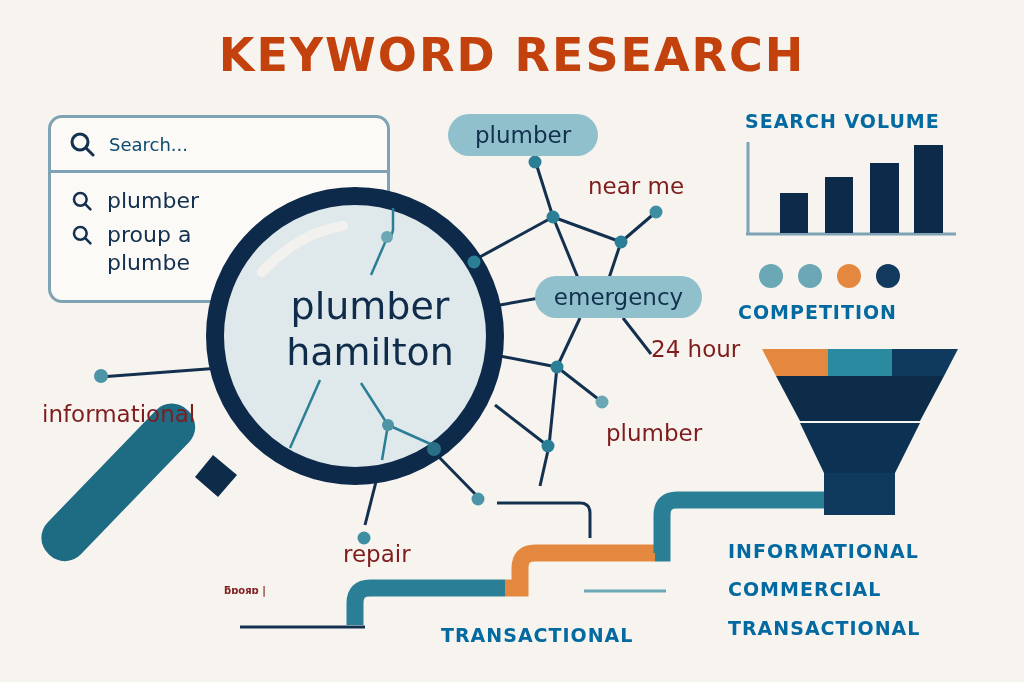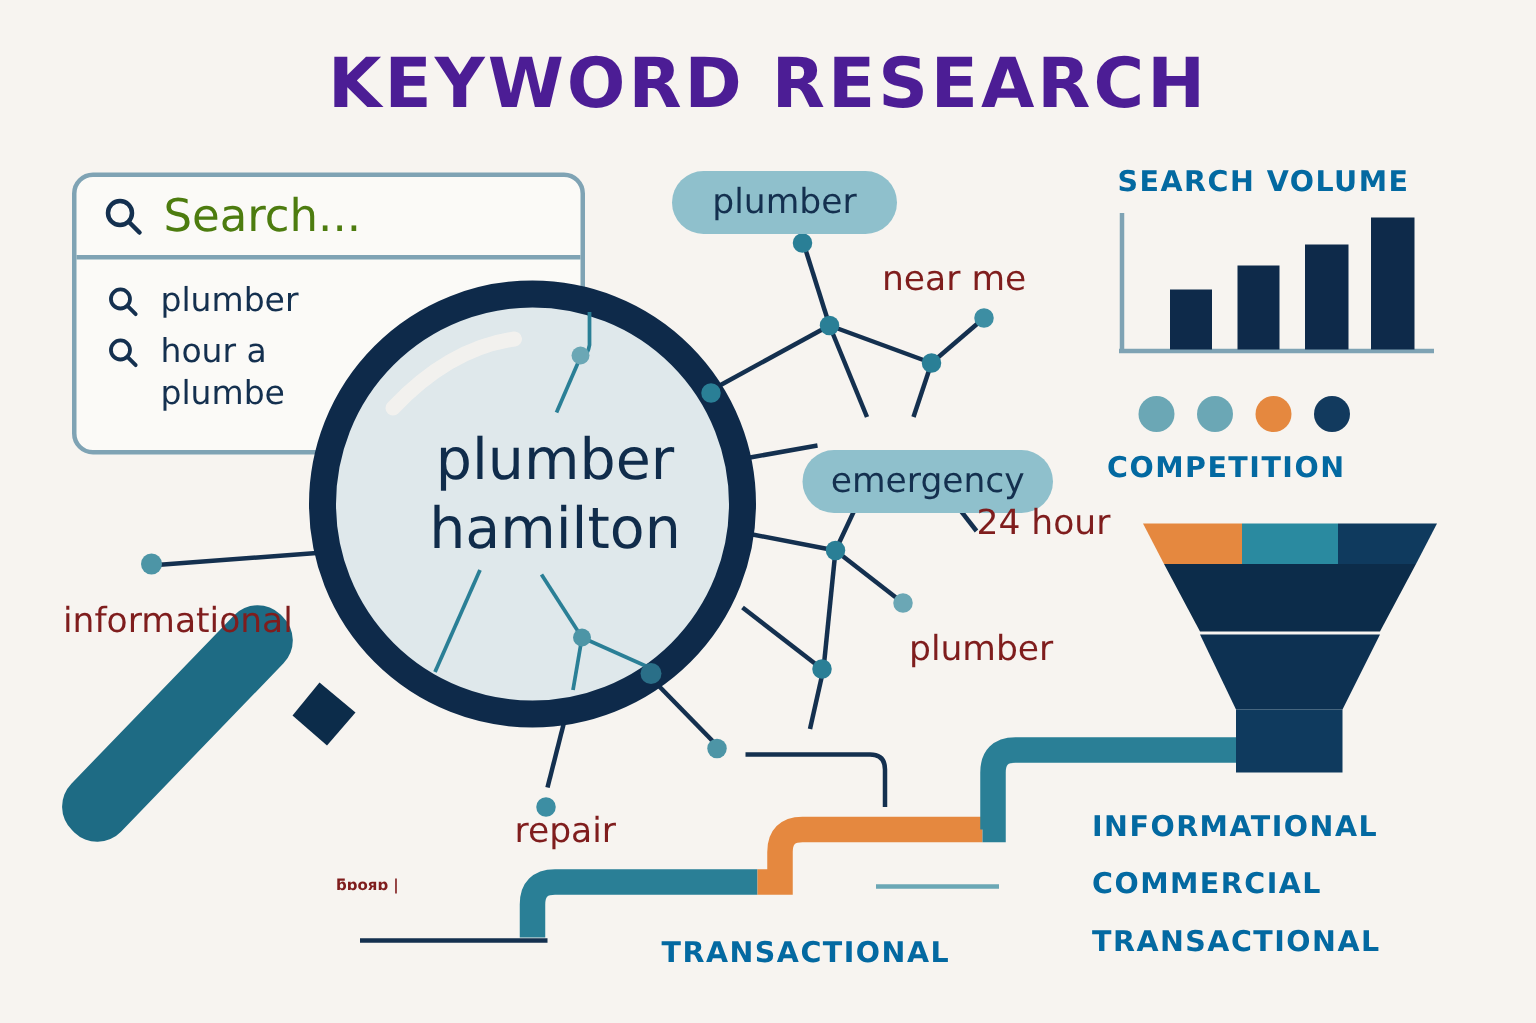--- a/index.html
+++ b/index.html
@@ -6,34 +6,34 @@
   body {
     width: 1024px; height: 682px; overflow: hidden;
     background: #f7f4f0;
     font-family: "DejaVu Sans", "Liberation Sans", sans-serif;
     color: #0f2a47;
     position: relative;
   }
   .abs { position: absolute; }
   .title {
     left: 0; top: 28px; width: 1024px; text-align: center;
-    font-size: 46px; font-weight: 700; letter-spacing: 2px; color: #4c1d95;
+    font-size: 46px; font-weight: 700; letter-spacing: 2px; color: #c2410c;
   }
   .search-box {
     left: 48px; top: 115px; width: 342px; height: 188px;
     border: 3px solid #7fa3b4; border-radius: 14px; background: #fbfaf7;
     box-sizing: border-box;
   }
   .search-head {
     height: 55px; border-bottom: 3px solid #7fa3b4; display: flex; align-items: center;
     padding-left: 18px; box-sizing: border-box;
   }
   .search-row { display: flex; align-items: flex-start; padding-left: 20px; margin-top: 10px; }
   .s-text { font-size: 22px; color: #14304f; margin-left: 14px; line-height: 28px; }
-  .s-head-text { font-size: 30px; color: #4d7c0f; margin-left: 14px; }
+  .s-head-text { font-size: 18px; color: #0c4a6e; margin-left: 14px; }
   .sicon { width: 26px; height: 26px; flex: 0 0 26px; }
   svg.layer { position: absolute; left: 0; top: 0; }
   .lbl { font-size: 23px; color: #7f1d1d; font-weight: 500; white-space: nowrap; }
   .pill {
     background: #8fc0cc; border-radius: 22px; font-size: 23px; color: #14304f;
     text-align: center; line-height: 42px; height: 42px;
   }
   .caps { font-weight: 700; font-size: 19px; letter-spacing: 1px; color: #0369a1; white-space: nowrap; }
   .center-text {
     left: 220px; top: 283px; width: 300px; text-align: center;
@@ -59,21 +59,21 @@
       <line x1="16.5" y1="16.5" x2="23" y2="23" stroke="#14304f" stroke-width="3" stroke-linecap="round"></line>
     </svg>
     <span class="s-text">plumber</span>
   </div>
   <div class="search-row" style="margin-top:6px">
     <svg class="sicon" viewBox="0 0 26 26" style="width:22px;height:22px;flex-basis:22px;margin-top:3px">
       <circle cx="11" cy="11" r="7.5" fill="none" stroke="#14304f" stroke-width="3"></circle>
       <line x1="16.5" y1="16.5" x2="23" y2="23" stroke="#14304f" stroke-width="3" stroke-linecap="round"></line>
     </svg>
     <span class="s-text">
-      <span>hour a</span><br>
+      <span>proup a</span><br>
       <span>plumbe</span>
     </span>
   </div>
 </div>
 
 <svg class="layer" width="1024" height="682" viewBox="0 0 1024 682">
 
   <g stroke="#14304f" stroke-width="3" fill="none">
     <line x1="535" y1="160" x2="553" y2="217"></line>
     <line x1="553" y1="217" x2="478" y2="258"></line>
@@ -160,21 +160,21 @@
     <circle cx="364" cy="538" r="6.5" fill="#3d8ea3"></circle>
   </g>
 </svg>
 
 <div class="abs center-text">
   <div>plumber</div>
   <div>hamilton</div>
 </div>
 
 <div class="abs pill" style="left:448px; top:114px; width:150px;">plumber</div>
-<div class="abs pill" style="left:535px; top:276px; width:167px;margin-top:24px;">emergency</div>
+<div class="abs pill" style="left:535px; top:276px; width:167px;">emergency</div>
 
 <div class="abs lbl" style="left:588px; top:173px;">near me</div>
 <div class="abs lbl" style="left:651px; top:336px;">24 hour</div>
 <div class="abs lbl" style="left:606px; top:420px;">plumber</div>
 <div class="abs lbl" style="left:42px; top:401px;">informational</div>
 <div class="abs lbl" style="left:343px; top:541px;">repair</div>
 <div class="abs lbl" style="left:224px; top:585px; font-size:10px; font-weight:700;">ƃɒoяɒ |</div>
 
 <div class="abs caps" style="left:745px; top:110px;">SEARCH VOLUME</div>
 <div class="abs caps" style="left:738px; top:301px;">COMPETITION</div>

